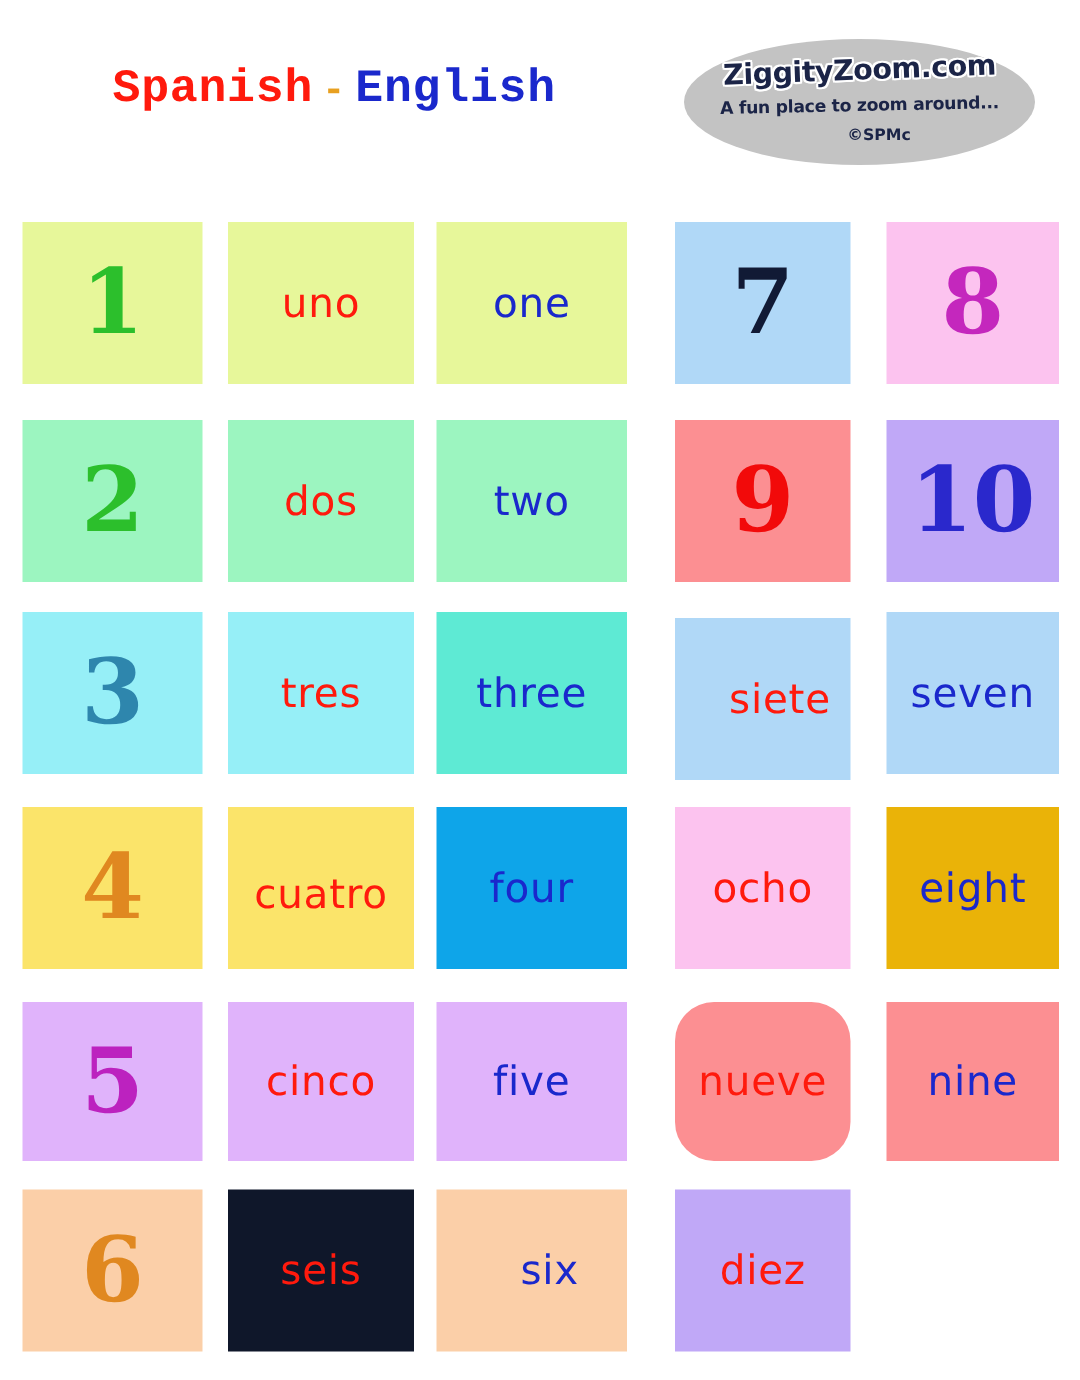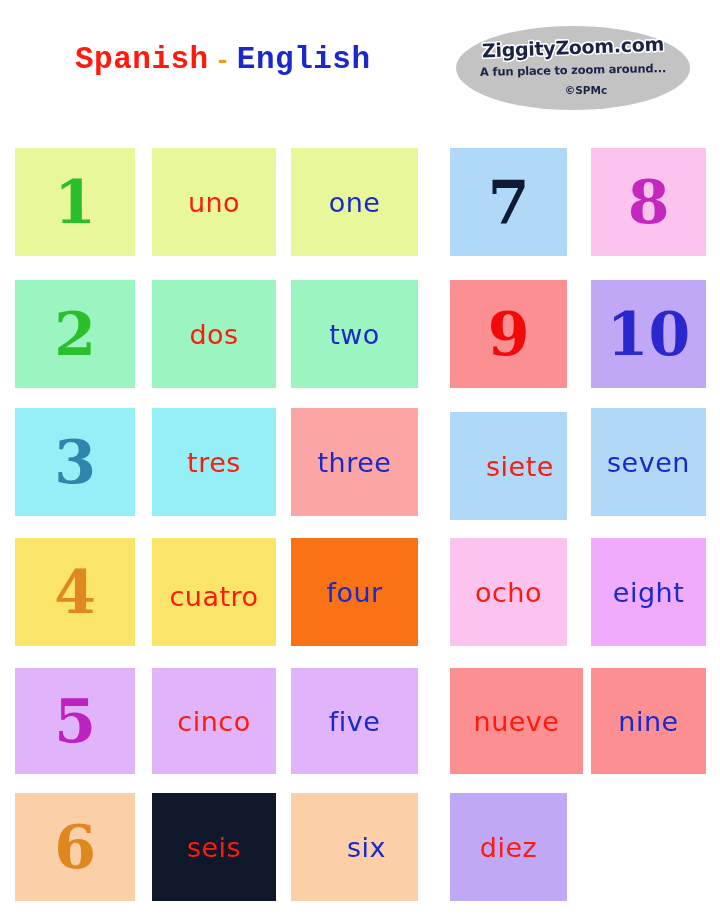--- a/index.html
+++ b/index.html
@@ -169,54 +169,54 @@
     </div>
     <div class="card numeral" style="left: 591px; top: 140px; width: 115px; height: 108px; background: rgb(192, 168, 247);">
       <span class="card-text" style="color: rgb(42, 40, 204);">10</span>
     </div>
     <div class="card numeral" style="left: 15px; top: 268px; width: 120px; height: 108px; background: rgb(150, 239, 247);">
       <span class="card-text" style="color: rgb(46, 134, 173);">3</span>
     </div>
     <div class="card word" style="left: 152px; top: 268px; width: 124px; height: 108px; background: rgb(150, 239, 247);">
       <span class="card-text" style="color: rgb(255, 26, 13);">tres</span>
     </div>
-    <div class="card word" style="left: 291px; top: 268px; width: 127px; height: 108px; background: #fca5a5;">
+    <div class="card word" style="left: 291px; top: 268px; width: 127px; height: 108px; background: #5eead4;">
       <span class="card-text" style="color: rgb(26, 40, 204);">three</span>
     </div>
     <div class="card word" style="left: 450px; top: 272px; width: 117px; height: 108px; background: rgb(176, 216, 247); padding-left: 23px;">
       <span class="card-text" style="color: rgb(255, 26, 13);">siete</span>
     </div>
     <div class="card word" style="left: 591px; top: 268px; width: 115px; height: 108px; background: rgb(176, 216, 247);">
       <span class="card-text" style="color: rgb(26, 40, 204);">seven</span>
     </div>
     <div class="card numeral" style="left: 15px; top: 398px; width: 120px; height: 108px; background: rgb(251, 228, 106);">
       <span class="card-text" style="color: rgb(224, 136, 32);">4</span>
     </div>
     <div class="card word" style="left: 152px; top: 398px; width: 124px; height: 108px; background: rgb(251, 228, 106);">
       <span class="card-text" style="color: rgb(255, 26, 13); margin-top: 8px;">cuatro</span>
     </div>
-    <div class="card word" style="left: 291px; top: 398px; width: 127px; height: 108px; background: #f97316;">
+    <div class="card word" style="left: 291px; top: 398px; width: 127px; height: 108px; background: #0ea5e9;">
       <span class="card-text" style="color: rgb(26, 40, 204);">four</span>
     </div>
     <div class="card word" style="left: 450px; top: 398px; width: 117px; height: 108px; background: rgb(252, 195, 239);">
       <span class="card-text" style="color: rgb(255, 26, 13);">ocho</span>
     </div>
-    <div class="card word" style="left: 591px; top: 398px; width: 115px; height: 108px; background: #f0abfc;">
+    <div class="card word" style="left: 591px; top: 398px; width: 115px; height: 108px; background: #eab308;">
       <span class="card-text" style="color: rgb(26, 40, 204);">eight</span>
     </div>
     <div class="card numeral" style="left: 15px; top: 528px; width: 120px; height: 106px; background: rgb(224, 179, 251);">
       <span class="card-text" style="color: rgb(188, 34, 191);">5</span>
     </div>
     <div class="card word" style="left: 152px; top: 528px; width: 124px; height: 106px; background: rgb(224, 179, 251);">
       <span class="card-text" style="color: rgb(255, 26, 13);">cinco</span>
     </div>
     <div class="card word" style="left: 291px; top: 528px; width: 127px; height: 106px; background: rgb(224, 179, 251);">
       <span class="card-text" style="color: rgb(26, 40, 204);">five</span>
     </div>
-    <div class="card word" style="left: 450px; top: 528px; width: 133px; height: 106px; background: rgb(252, 143, 146);">
+    <div class="card word" style="left: 450px; top: 528px; width: 117px; height: 106px; background: rgb(252, 143, 146); border-radius: 26px;">
       <span class="card-text" style="color: rgb(255, 26, 13);">nueve</span>
     </div>
     <div class="card word" style="left: 591px; top: 528px; width: 115px; height: 106px; background: rgb(252, 143, 146);">
       <span class="card-text" style="color: rgb(26, 40, 204);">nine</span>
     </div>
     <div class="card numeral" style="left: 15px; top: 653px; width: 120px; height: 108px; background: rgb(251, 207, 168);">
       <span class="card-text" style="color: rgb(224, 136, 32);">6</span>
     </div>
     <div class="card word" style="left: 152px; top: 653px; width: 124px; height: 108px; background: #0f172a;">
       <span class="card-text" style="color: rgb(255, 26, 13);">seis</span>

